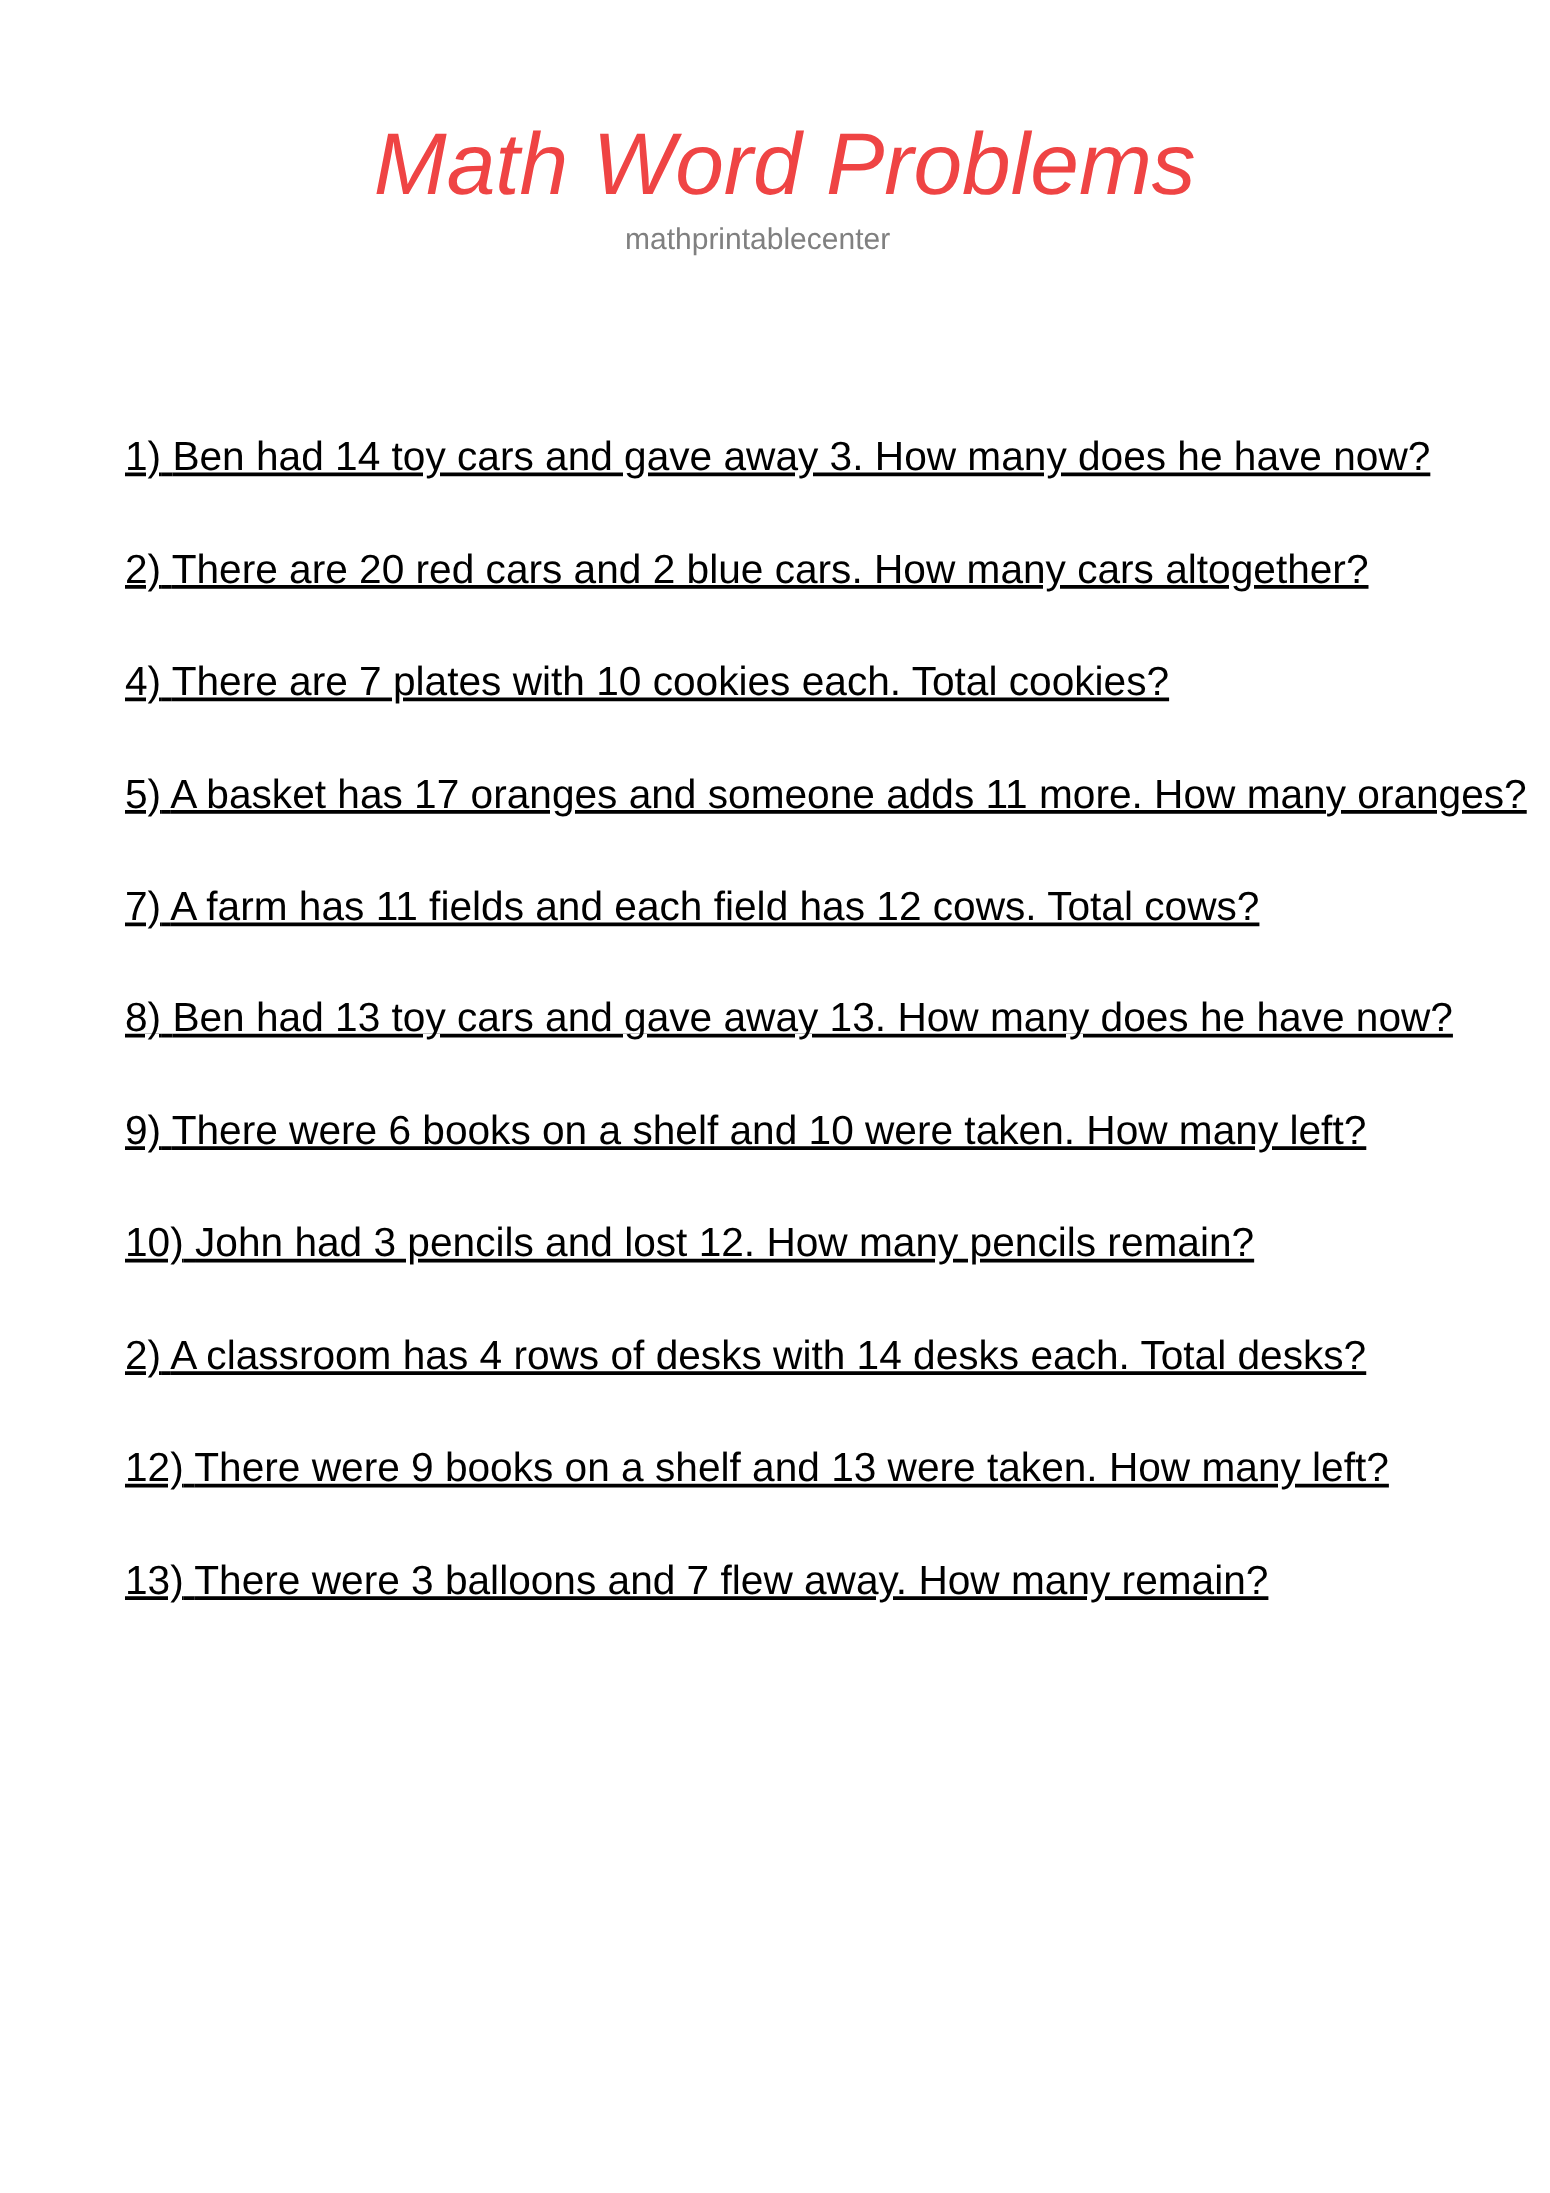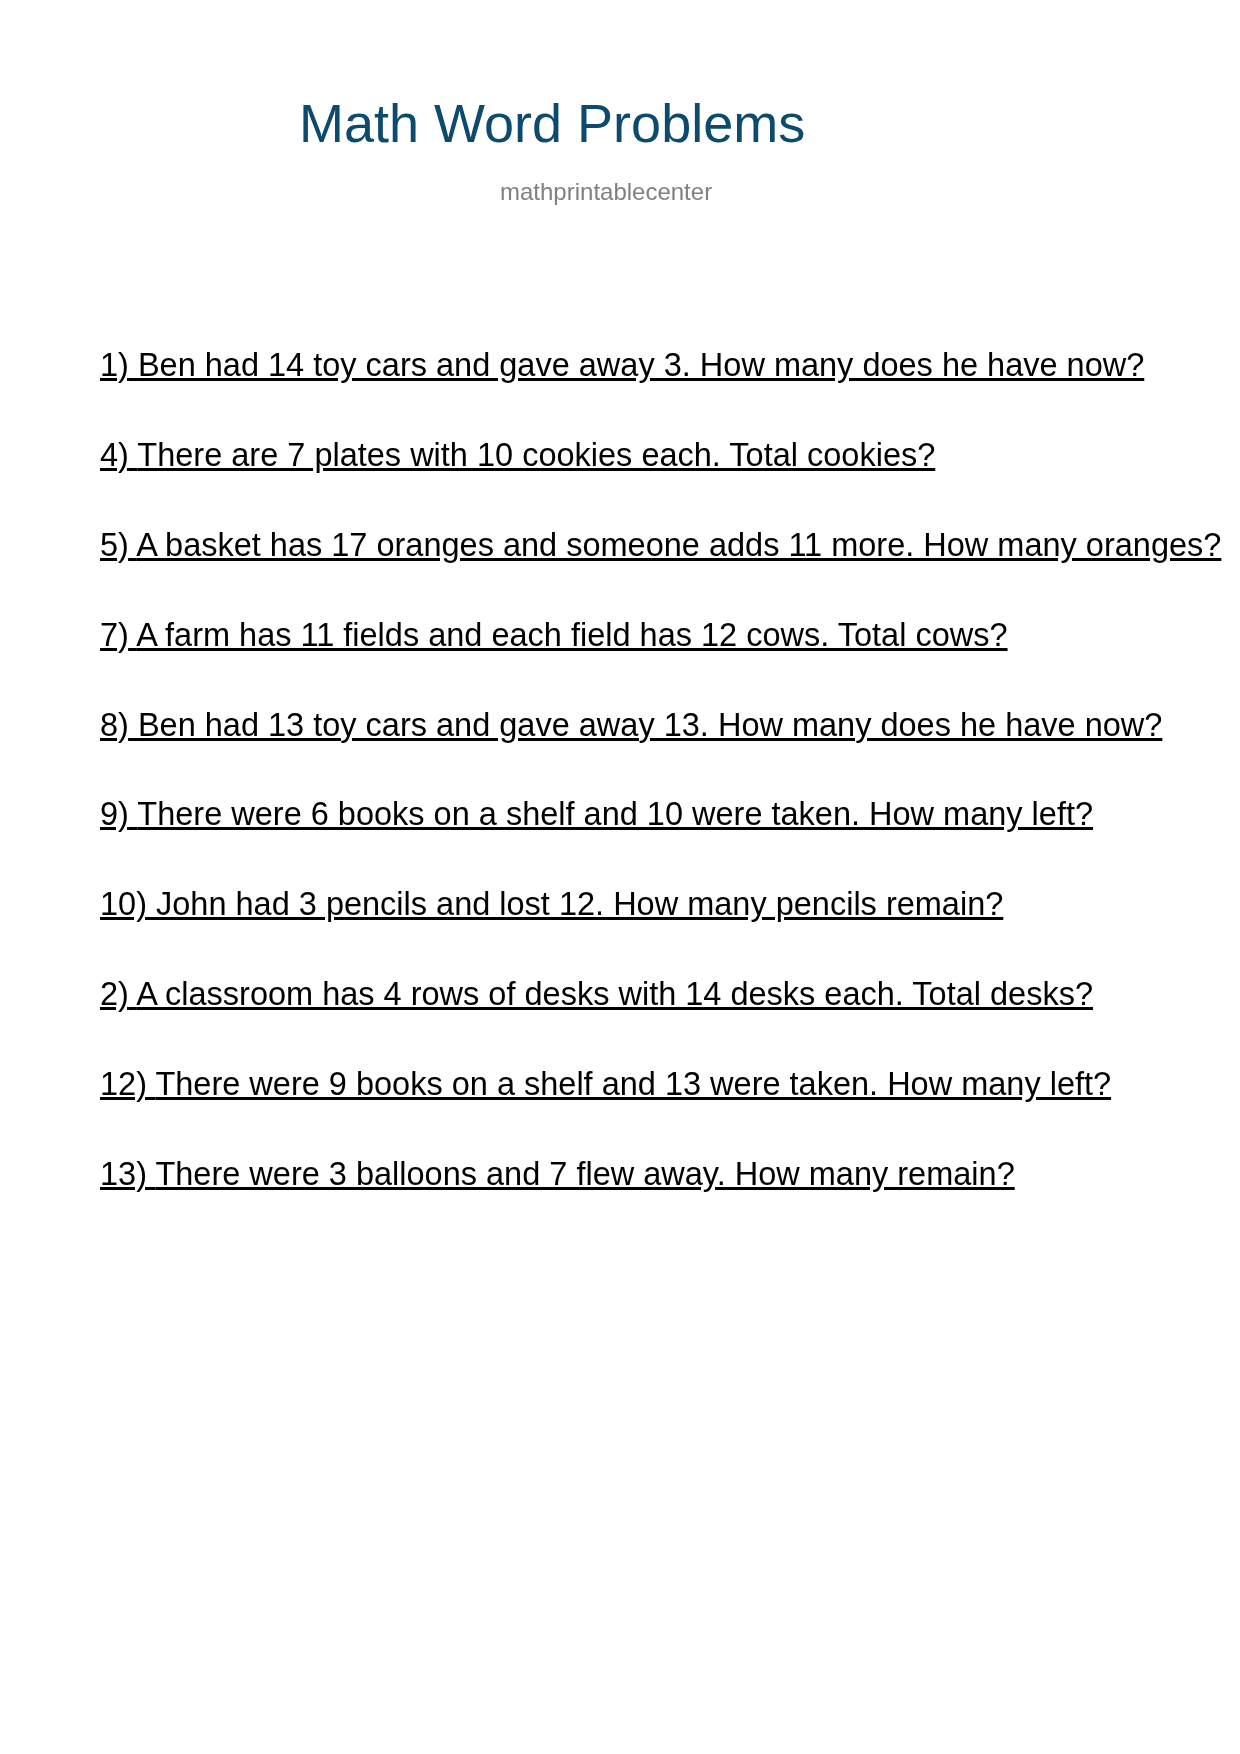--- a/index.html
+++ b/index.html
@@ -12,24 +12,25 @@
       height: 1754px;
       position: relative;
       overflow: hidden;
       font-family: "Liberation Sans", sans-serif;
       color: #000000;
     }
     .page-title {
       position: absolute;
       left: 299px;
       top: 96px;
-      font-size: 54px;
+      font-size: 70px;
       line-height: 1;
       white-space: nowrap;
-      color: #0c4a6e;
+      color: #ef4444;
+      font-style: italic;
     }
     .page-subtitle {
       position: absolute;
       left: 500px;
       top: 180px;
       font-size: 24px;
       line-height: 1;
       white-space: nowrap;
       color: #808080;
     }
@@ -50,20 +51,21 @@
     }
   </style>
 </head>
 <body>
 
 <h1 class="page-title" style="margin:0;font-weight:normal;">Math Word Problems</h1>
 <div class="page-subtitle">mathprintablecenter</div>
 
 <ol class="problem-list">
   <li class="problem-item"><span>1)</span> <span>Ben had 14 toy cars and gave away 3. How many does he have now?</span></li>
+  <li class="problem-item"><span>2)</span> <span>There are 20 red cars and 2 blue cars. How many cars altogether?</span></li>
   <li class="problem-item"><span>4)</span> <span>There are 7 plates with 10 cookies each. Total cookies?</span></li>
   <li class="problem-item"><span>5)</span> <span>A basket has 17 oranges and someone adds 11 more. How many oranges?</span></li>
   <li class="problem-item"><span>7)</span> <span>A farm has 11 fields and each field has 12 cows. Total cows?</span></li>
   <li class="problem-item"><span>8)</span> <span>Ben had 13 toy cars and gave away 13. How many does he have now?</span></li>
   <li class="problem-item"><span>9)</span> <span>There were 6 books on a shelf and 10 were taken. How many left?</span></li>
   <li class="problem-item"><span>10)</span> <span>John had 3 pencils and lost 12. How many pencils remain?</span></li>
   <li class="problem-item"><span>2)</span> <span>A classroom has 4 rows of desks with 14 desks each. Total desks?</span></li>
   <li class="problem-item"><span>12)</span> <span>There were 9 books on a shelf and 13 were taken. How many left?</span></li>
   <li class="problem-item"><span>13)</span> <span>There were 3 balloons and 7 flew away. How many remain?</span></li>
 </ol>

